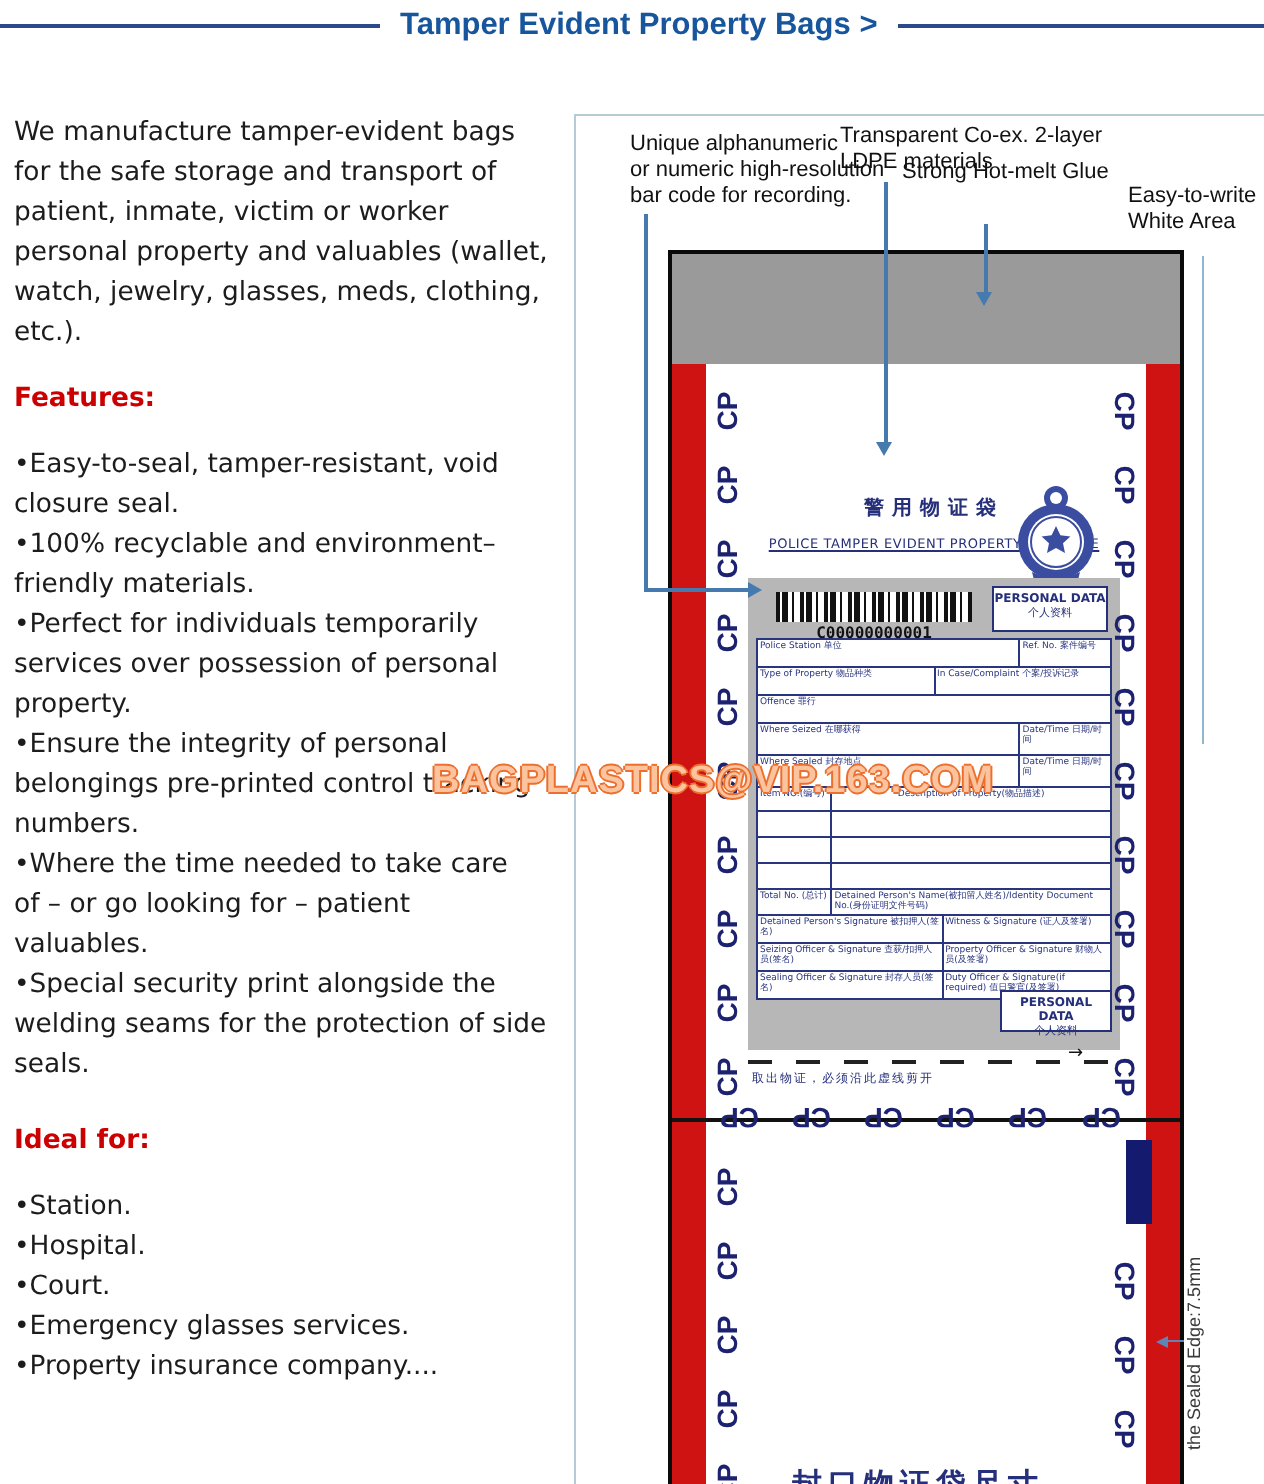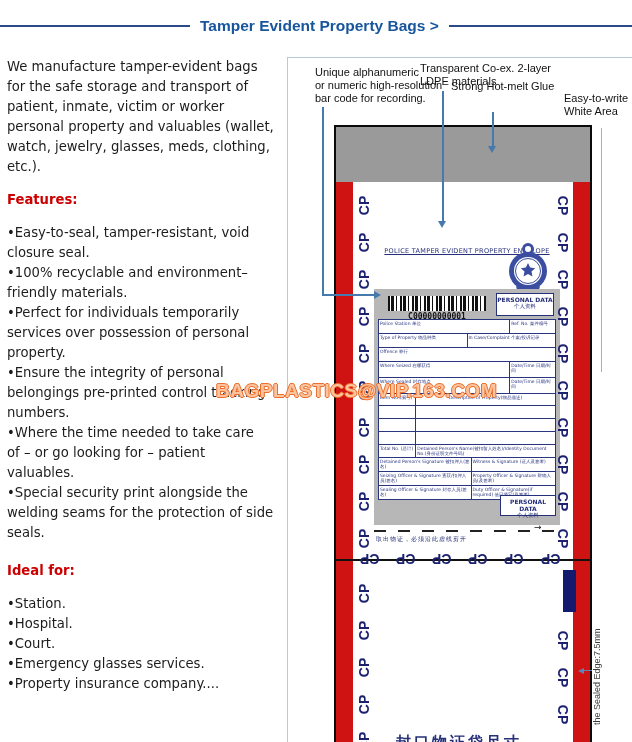--- a/index.html
+++ b/index.html
@@ -1,20 +1,20 @@
 <!DOCTYPE html>
 <html><head>
 <meta charset="utf-8">
 <style>
   html,body{margin:0;padding:0;}
   #page{position:relative;width:632px;height:742px;background:#fff;overflow:hidden;
         font-family:"DejaVu Sans",sans-serif;}
 
   
-  .hdr{position:absolute;left:0;top:17px;right:0;display:flex;align-items:center;justify-content:center;}
+  .hdr{position:absolute;left:0;top:4px;right:0;display:flex;align-items:center;justify-content:center;}
   .hdr .rule{height:2px;background:#2b4a8b;}
   .rule-l{width:190px;}
   .rule-r{flex:1;}
   .hdr .t{margin:0 10px;color:#17559c;font-weight:bold;font-size:15.5px;white-space:nowrap;
           font-family:"Liberation Sans",sans-serif;text-decoration:none;}
 
   
   .left{position:absolute;left:7px;top:57px;width:278px;font-size:13.2px;line-height:20px;
         color:#1c1c1c;}
   .intro{white-space:pre-line;margin:0 0 13px 0;}
@@ -202,20 +202,21 @@
         <span>CP</span>
       </div>
     <div class="cpcol cpr2">
         <span>CP</span>
         <span>CP</span>
         <span>CP</span>
         <span>CP</span>
       </div>
 
     <div class="cnt">
+      <div class="cn">警用物证袋</div>
       <div class="en">POLICE TAMPER EVIDENT PROPERTY ENVELOPE</div>
     </div>
 
     <svg class="badge" width="44" height="60" viewBox="0 0 44 60">
       <circle cx="22" cy="10" r="6" fill="#3b4da0"></circle>
       <circle cx="22" cy="10" r="3" fill="#fff"></circle>
       <circle cx="22" cy="32" r="19" fill="#3b4da0"></circle>
       <circle cx="22" cy="32" r="14" fill="#fff"></circle>
       <circle cx="22" cy="32" r="12.5" fill="none" stroke="#3b4da0" stroke-width="1"></circle>
       <path d="M22 24 l2.2 4.6 5 .6 -3.7 3.4 1 4.9 -4.5-2.5 -4.5 2.5 1-4.9 -3.7-3.4 5-.6 z" fill="#3b4da0"></path>

